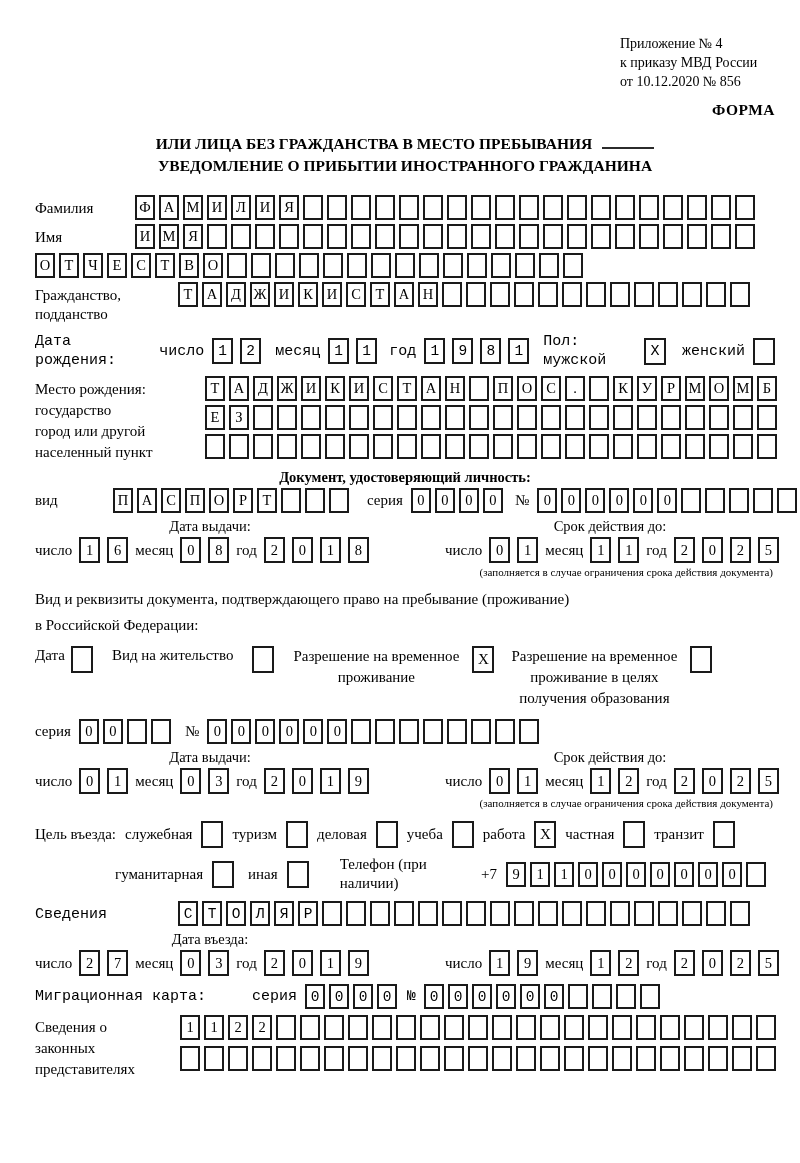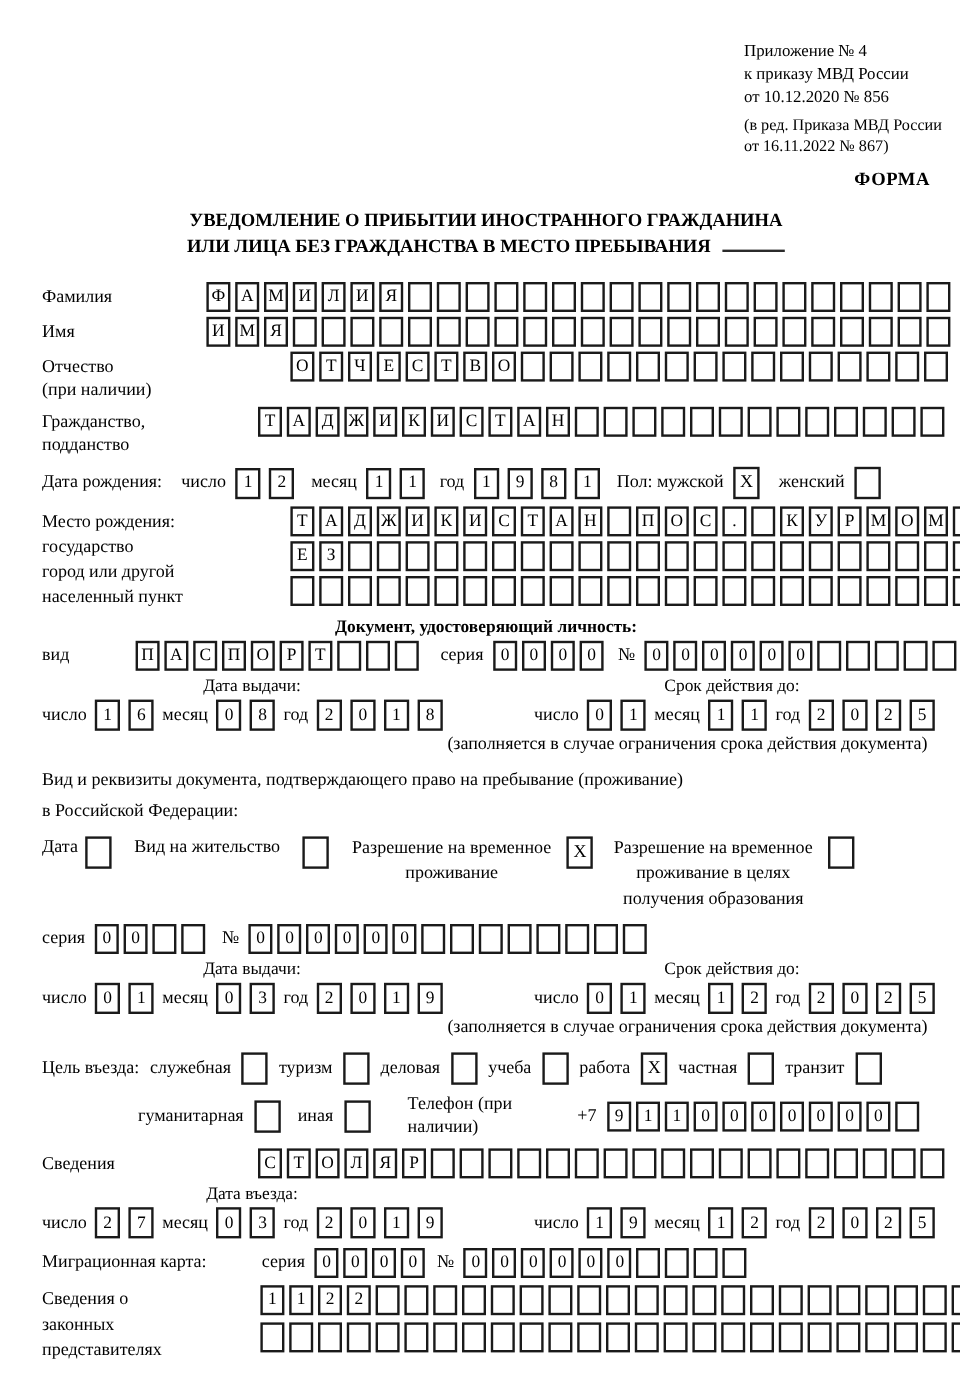--- a/index.html
+++ b/index.html
@@ -14,21 +14,21 @@
   .hdr-block { margin-left:585px; width:180px; line-height:19px; font-size:14px; }
   .hdr-block .rev { margin-top:4px; font-size:13.5px; line-height:18px; }
   .forma { text-align:right; font-weight:bold; font-size:15.5px; margin-top:10px; letter-spacing:.5px; }
 
   
   .title { text-align:center; font-weight:bold; font-size:15.5px; line-height:22px; margin-top:14px; }
   .blank-line { display:inline-block; width:52px; border-bottom:2px solid #2b2b2b; height:14px; margin-left:10px; }
   .sec-head { text-align:center; font-weight:bold; font-size:14.8px; margin-top:16px; letter-spacing:.2px; }
 
   
-  .frow { display:flex; align-items:flex-start; margin-top:4px;gap:37px; }
+  .frow { display:flex; align-items:flex-start; margin-top:4px; }
   .lbl { line-height:19px; }
   .w100 { width:100px; flex:none; }
   .w143 { width:143px; flex:none; }
   .w170 { width:170px; flex:none; }
   .w70  { width:70px;  flex:none; }
 
   .cells { display:inline-flex; gap:4px; flex:none; }
   .cell {
     width:20px; height:25px; border:2px solid #1a1a1a; flex:none;
     display:inline-flex; align-items:center; justify-content:center;
@@ -53,54 +53,50 @@
   .doc-head { text-align:center; font-weight:bold; font-size:14.5px; margin-top:6px; }
 
   
   .two-col { display:flex; margin-top:5px; }
   .col-l { width:410px; flex:none; }
   .col-r { flex:1; }
   .c-head { display:block; text-align:center; font-size:14.5px; }
   .col-l .c-head { padding-right:60px; }
   .date-line { display:flex; align-items:center; }
   .date-line > * { margin-right:7px; }
-  .note-r { text-align:right; font-size:15px; margin-top:3px; padding-right:2px; }
+  .note-r { text-align:right; font-size:11px; margin-top:3px; padding-right:2px; }
 
   .perm-row { display:flex; align-items:flex-start; margin-top:8px; }
   .perm-row > * { margin-right:13px; }
   .perm-multi { text-align:center; line-height:21px; }
 
   .purpose-row { display:flex; align-items:center; margin-top:12px; }
   .purpose-row > * { margin-right:9px; }
   .purpose-row2 { display:flex; align-items:center; margin-top:7px; padding-left:80px; }
   .purpose-row2 > * { margin-right:9px; }
   .phone-lbl { margin-left:22px; margin-right:14px; }
-  .mt2 { margin-top:2px; } .mt6 { margin-top:6px; } .mt8 { margin-top:8px; }
+  .mt2 { margin-top:2px; } .mt6 { margin-top:6px; } .mt8 { margin-top:8px;font-family:Liberation Mono, monospace; }
   .mt10 { margin-top:10px; }
   .res-lines { margin-top:8px; line-height:26px; font-size:15px; }
 </style>
 </head>
 <body>
 
 <div class="page">
 
   <div class="hdr-block">
     <div>Приложение № 4</div>
     <div>к приказу МВД России</div>
     <div>от 10.12.2020 № 856</div>
-    <div class="rev">
-      <div>(в ред. Приказа МВД России</div>
-      <div>от 16.11.2022 № 867)</div>
-    </div>
   </div>
   <div class="forma">ФОРМА</div>
 
   <div class="title">
+    <div><span>ИЛИ ЛИЦА БЕЗ ГРАЖДАНСТВА В МЕСТО ПРЕБЫВАНИЯ</span><span class="blank-line"></span></div>
     <div>УВЕДОМЛЕНИЕ О ПРИБЫТИИ ИНОСТРАННОГО ГРАЖДАНИНА</div>
-    <div><span>ИЛИ ЛИЦА БЕЗ ГРАЖДАНСТВА В МЕСТО ПРЕБЫВАНИЯ</span><span class="blank-line"></span></div>
   </div>
 
 
   <div class="frow" style="margin-top:18px;">
     <div class="lbl w100" style="padding-top:4px;">Фамилия</div>
     <div class="cells">
         <span class="cell">Ф</span>
         <span class="cell">А</span>
         <span class="cell">М</span>
         <span class="cell">И</span>
@@ -155,24 +151,20 @@
         <span class="cell"></span>
         <span class="cell"></span>
         <span class="cell"></span>
         <span class="cell"></span>
         <span class="cell"></span>
         <span class="cell"></span>
       </div>
   </div>
 
   <div class="frow">
-    <div class="lbl w170" style="padding-top:4px;">
-      <div>Отчество</div>
-      <div>(при наличии)</div>
-    </div>
     <div class="cells">
         <span class="cell">О</span>
         <span class="cell">Т</span>
         <span class="cell">Ч</span>
         <span class="cell">Е</span>
         <span class="cell">С</span>
         <span class="cell">Т</span>
         <span class="cell">В</span>
         <span class="cell">О</span>
         <span class="cell"></span>

